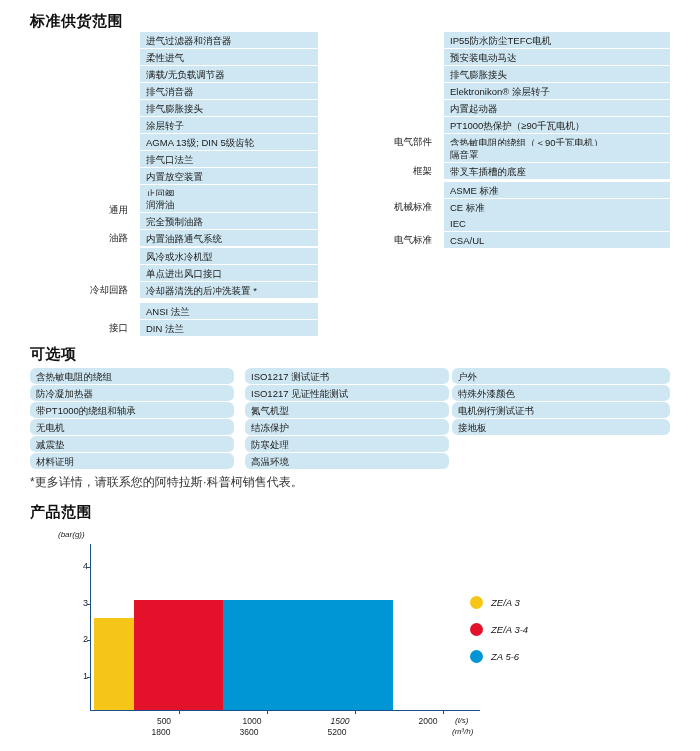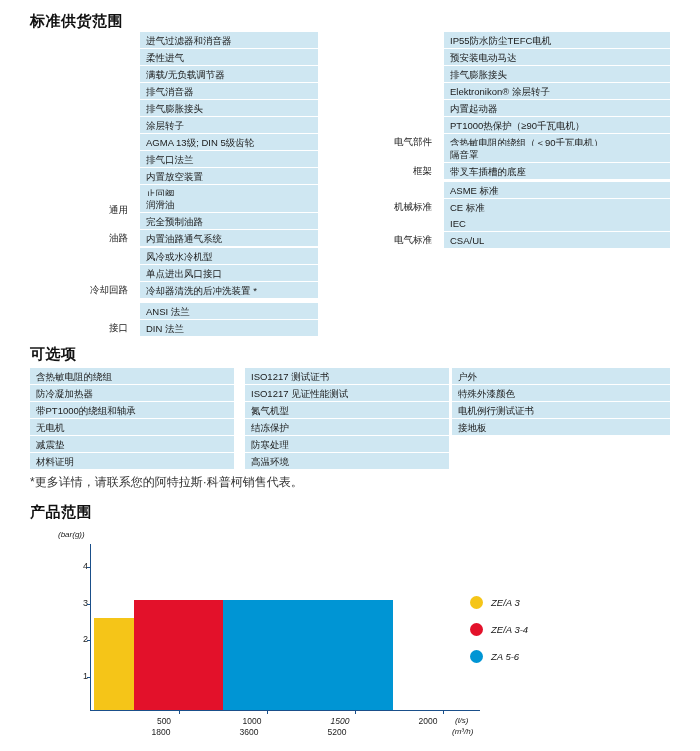--- a/index.html
+++ b/index.html
@@ -67,21 +67,21 @@
 
   .label-bottom {
     align-items: flex-end;
     padding-bottom: 1px;
   }
 
   
   .opt-col {
     position: absolute;
   }
-  .opt-col .cell { width: 100%; }
+  .opt-col .cell { width: 100%; border-radius: 6px; }
 
   
   .footnote {
     position: absolute;
     left: 30px;
     top: 474px;
     font-size: 12px;
     color: #333;
   }
 

